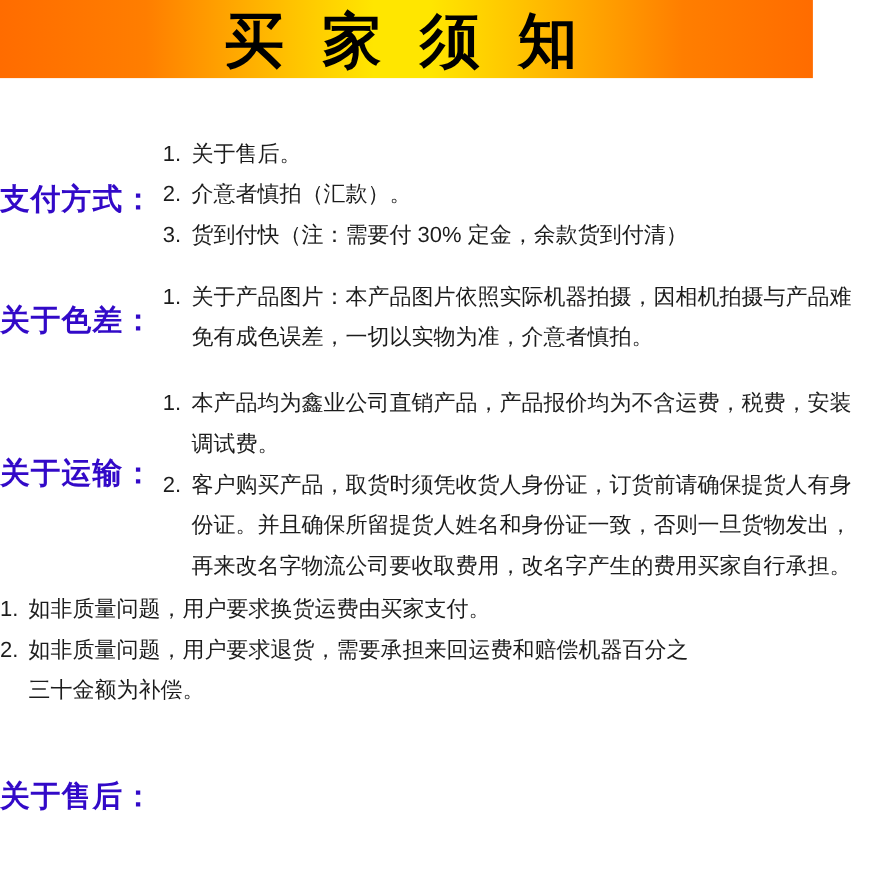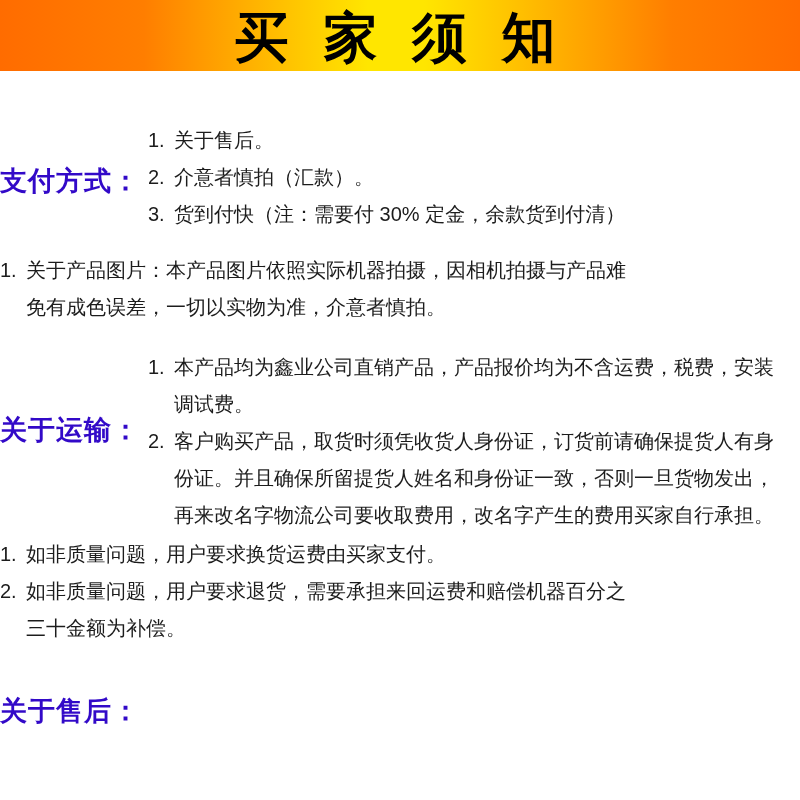--- a/index.html
+++ b/index.html
@@ -8,21 +8,21 @@
     width: 800px;
     height: 800px;
     font-family: "Liberation Sans", "DejaVu Sans", sans-serif;
     color: #1c1c1c;
     overflow: hidden;
   }
   .page { width: 800px; height: 800px; background: #ffffff; }
 
   
   .banner {
-    width: 800px;
+    width: 739px;
     height: 71px;
     background: linear-gradient(90deg,
       #ff6c00 0%, #ff7e00 18%, #ffc300 36%,
       #ffe600 46%, #ffe600 53%, #ffc300 64%,
       #ff7e00 84%, #ff6c00 100%);
     display: flex;
     align-items: center;
     justify-content: center;
   }
   .banner h1 {
@@ -77,21 +77,21 @@
 
   
   .section-payment  { margin-top: 0; }
   .section-payment  .label { margin-top: 42px; }
   .section-color    { margin-top: 19px; }
   .section-color    .label { margin-top: 22px; }
   .section-shipping { margin-top: 23px; }
   .section-shipping .label { margin-top: 64px; }
   .section-returns  { margin-top: 2px; }
   .section-returns  .label { margin-top: 32px; }
-  .section-service  { margin-top: 47px; }
+  .section-service  { margin-top: 60px; }
   .section-service  .label { margin-top: 0; }
 </style>
 </head>
 <body>
 
 <div class="page">
 
   <header class="banner">
     <h1>买 家 须 知</h1>
   </header>
@@ -112,20 +112,23 @@
           <span class="txt">介意者慎拍（汇款）。</span>
         </div>
         <div class="item">
           <span class="num">3.</span>
           <span class="txt">货到付快（注：需要付 30% 定金，余款货到付清）</span>
         </div>
       </div>
     </section>
 
     <section class="section section-color">
+      <div class="label-col">
+        <div class="label">关于色差：</div>
+      </div>
       <div class="content-col">
         <div class="item">
           <span class="num">1.</span>
           <span class="txt">关于产品图片：本产品图片依照实际机器拍摄，因相机拍摄与产品难免有成色误差，一切以实物为准，介意者慎拍。</span>
         </div>
       </div>
     </section>
 
     <section class="section section-shipping">
       <div class="label-col">

